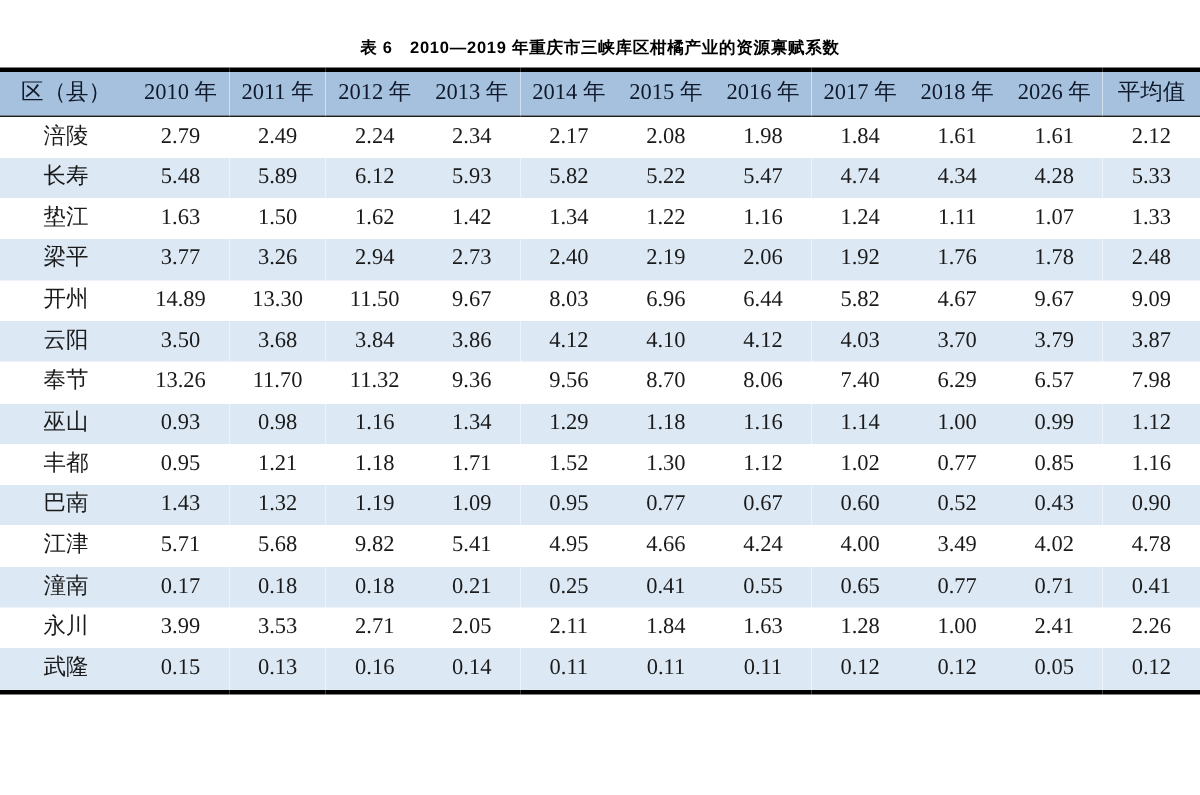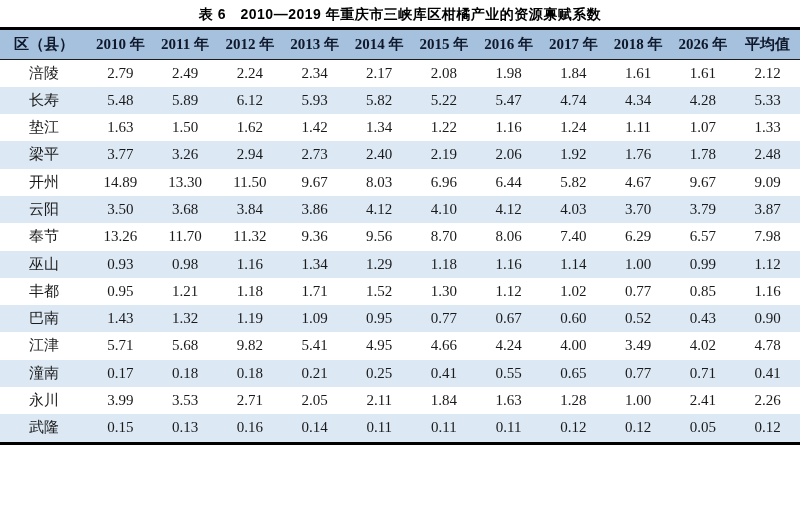--- a/index.html
+++ b/index.html
@@ -5,43 +5,43 @@
   * { margin: 0; padding: 0; box-sizing: border-box; }
   html, body {
     width: 800px; height: 530px;
     background: #ffffff;
     font-family: "Liberation Serif", serif;
     overflow: hidden;
   }
   .page { width: 800px; height: 530px; }
   .table-caption {
     width: 800px;
-    margin-top: 2px;
+    margin-top: 20px;
     height: 25px;
     line-height: 25px;
     text-align: center;
     font-family: "Liberation Sans", sans-serif;
     font-weight: bold;
-    font-size: 14px;
+    font-size: 11px;
     color: #000000;
     letter-spacing: 0.5px;
     white-space: nowrap;
   }
   table.endowment {
     width: 800px;
     table-layout: fixed;
     border-collapse: collapse;
     border-top: 3px solid #000000;
     border-bottom: 3px solid #000000;
   }
   col.region-col { width: 88px; }
   thead th {
     background: var(--header-bg, #a5c1dd);
     color: var(--header-text, #10182b);
-    font-weight: bold;
+    font-weight: normal;
     font-size: 15px;
     line-height: 20px;
     padding: 4px 0 4.5px 0;
     border-bottom: 1.5px solid #1c1c1c;
     white-space: nowrap;
     overflow: hidden;
   }
   tbody td {
     font-size: 15px;
     line-height: 19.3px;

